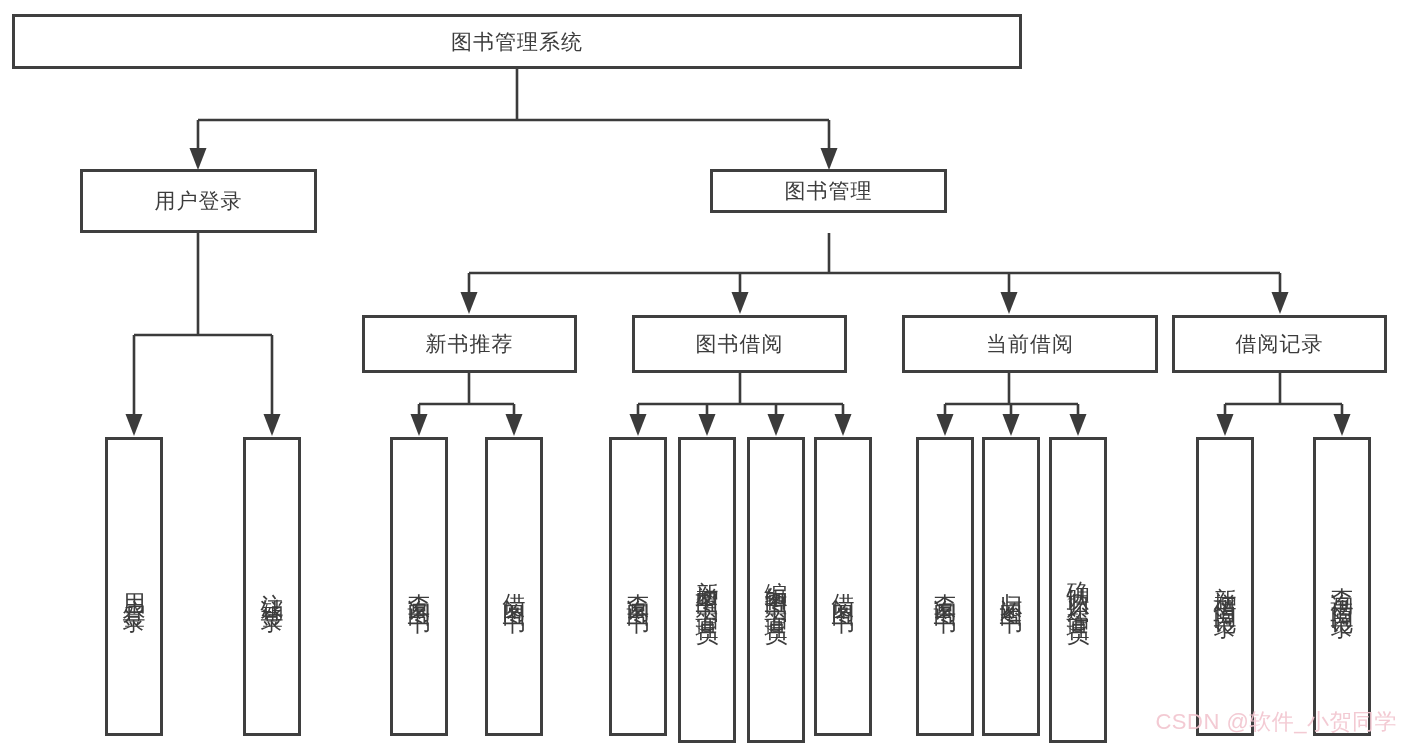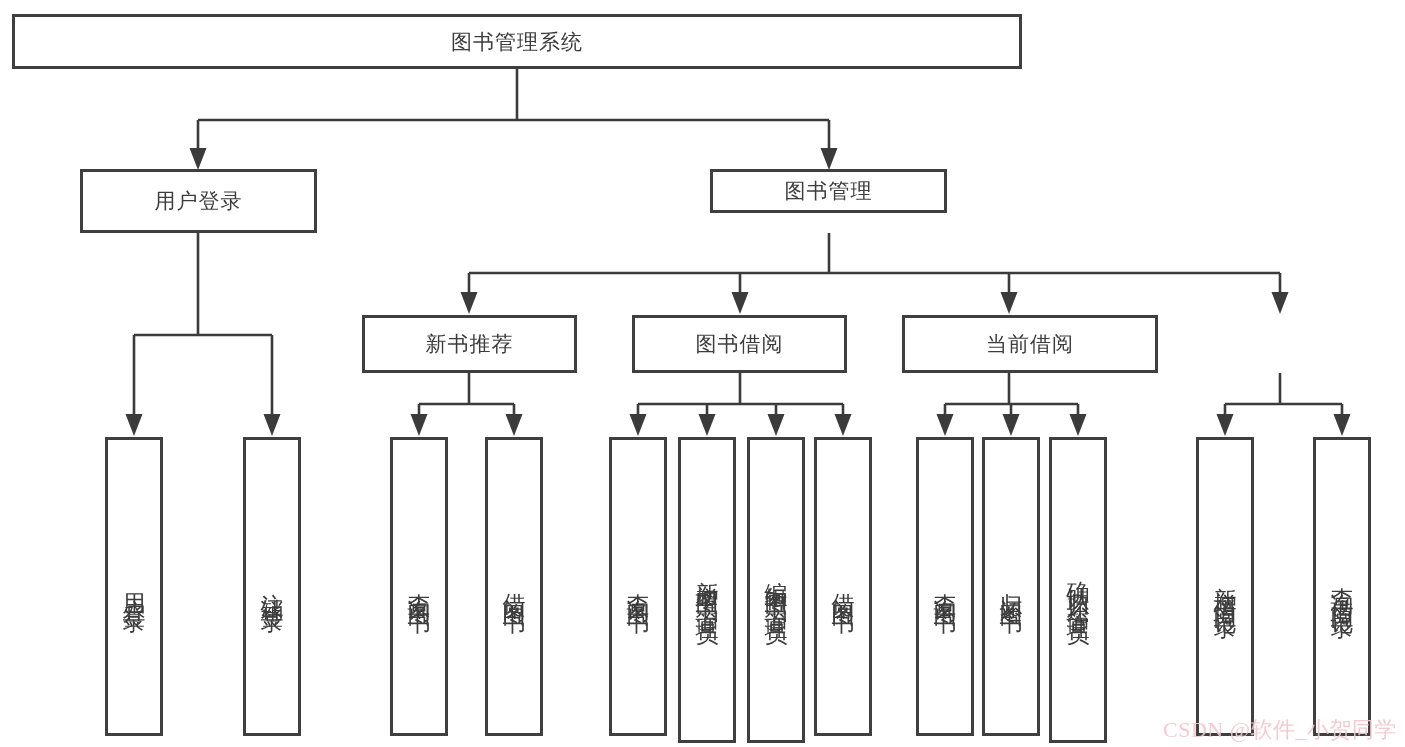--- a/index.html
+++ b/index.html
@@ -11,22 +11,22 @@
   .box{
     position:absolute;box-sizing:border-box;border:3px solid #3f3f3f;background:#ffffff;
     display:flex;align-items:center;justify-content:center;z-index:2;
   }
   .h-box span{font-size:21px;letter-spacing:1px;white-space:nowrap;}
   .v-box span{
     writing-mode:vertical-rl;text-orientation:mixed;
     font-size:23px;letter-spacing:6px;white-space:nowrap;line-height:1;
   }
   .watermark{
-    position:absolute;right:8px;bottom:2px;z-index:5;font-size:22px;
-    color:rgba(242,198,207,0.92);letter-spacing:0.5px;white-space:nowrap;font-family:Liberation Serif, serif;
+    position:absolute;right:8px;bottom:10px;z-index:5;font-size:22px;
+    color:rgba(242,198,207,0.92);letter-spacing:0.5px;white-space:nowrap;
   }
 </style>
 </head>
 <body>
 
 <div class="canvas">
 
   <svg class="connectors" width="1405" height="747" viewBox="0 0 1405 747" aria-hidden="true">
     <g stroke="#3b3b3b" stroke-width="2.6" fill="none">
       <path d="M517 69 V120 M198 120 H829 M198 120 V150 M829 120 V150"></path>
@@ -73,20 +73,23 @@
 
   <div class="box h-box" style="left:632px;top:315px;width:215px;height:58px">
     <span>图书借阅</span>
   </div>
   <div class="box h-box" style="left:362px;top:315px;width:215px;height:58px">
     <span>新书推荐</span>
   </div>
   <div class="box h-box" style="left:902px;top:315px;width:256px;height:58px">
     <span>当前借阅</span>
   </div>
+  <div class="box h-box" style="left:1172px;top:315px;width:215px;height:58px">
+    <span>借阅记录</span>
+  </div>
 
   <div class="box v-box" style="left:105px;top:437px;width:58px;height:299px">
     <span>用户登录</span>
   </div>
   <div class="box v-box" style="left:243px;top:437px;width:58px;height:299px">
     <span>注销登录</span>
   </div>
 
   <div class="box v-box" style="left:390px;top:437px;width:58px;height:299px">
     <span>查询图书</span>

